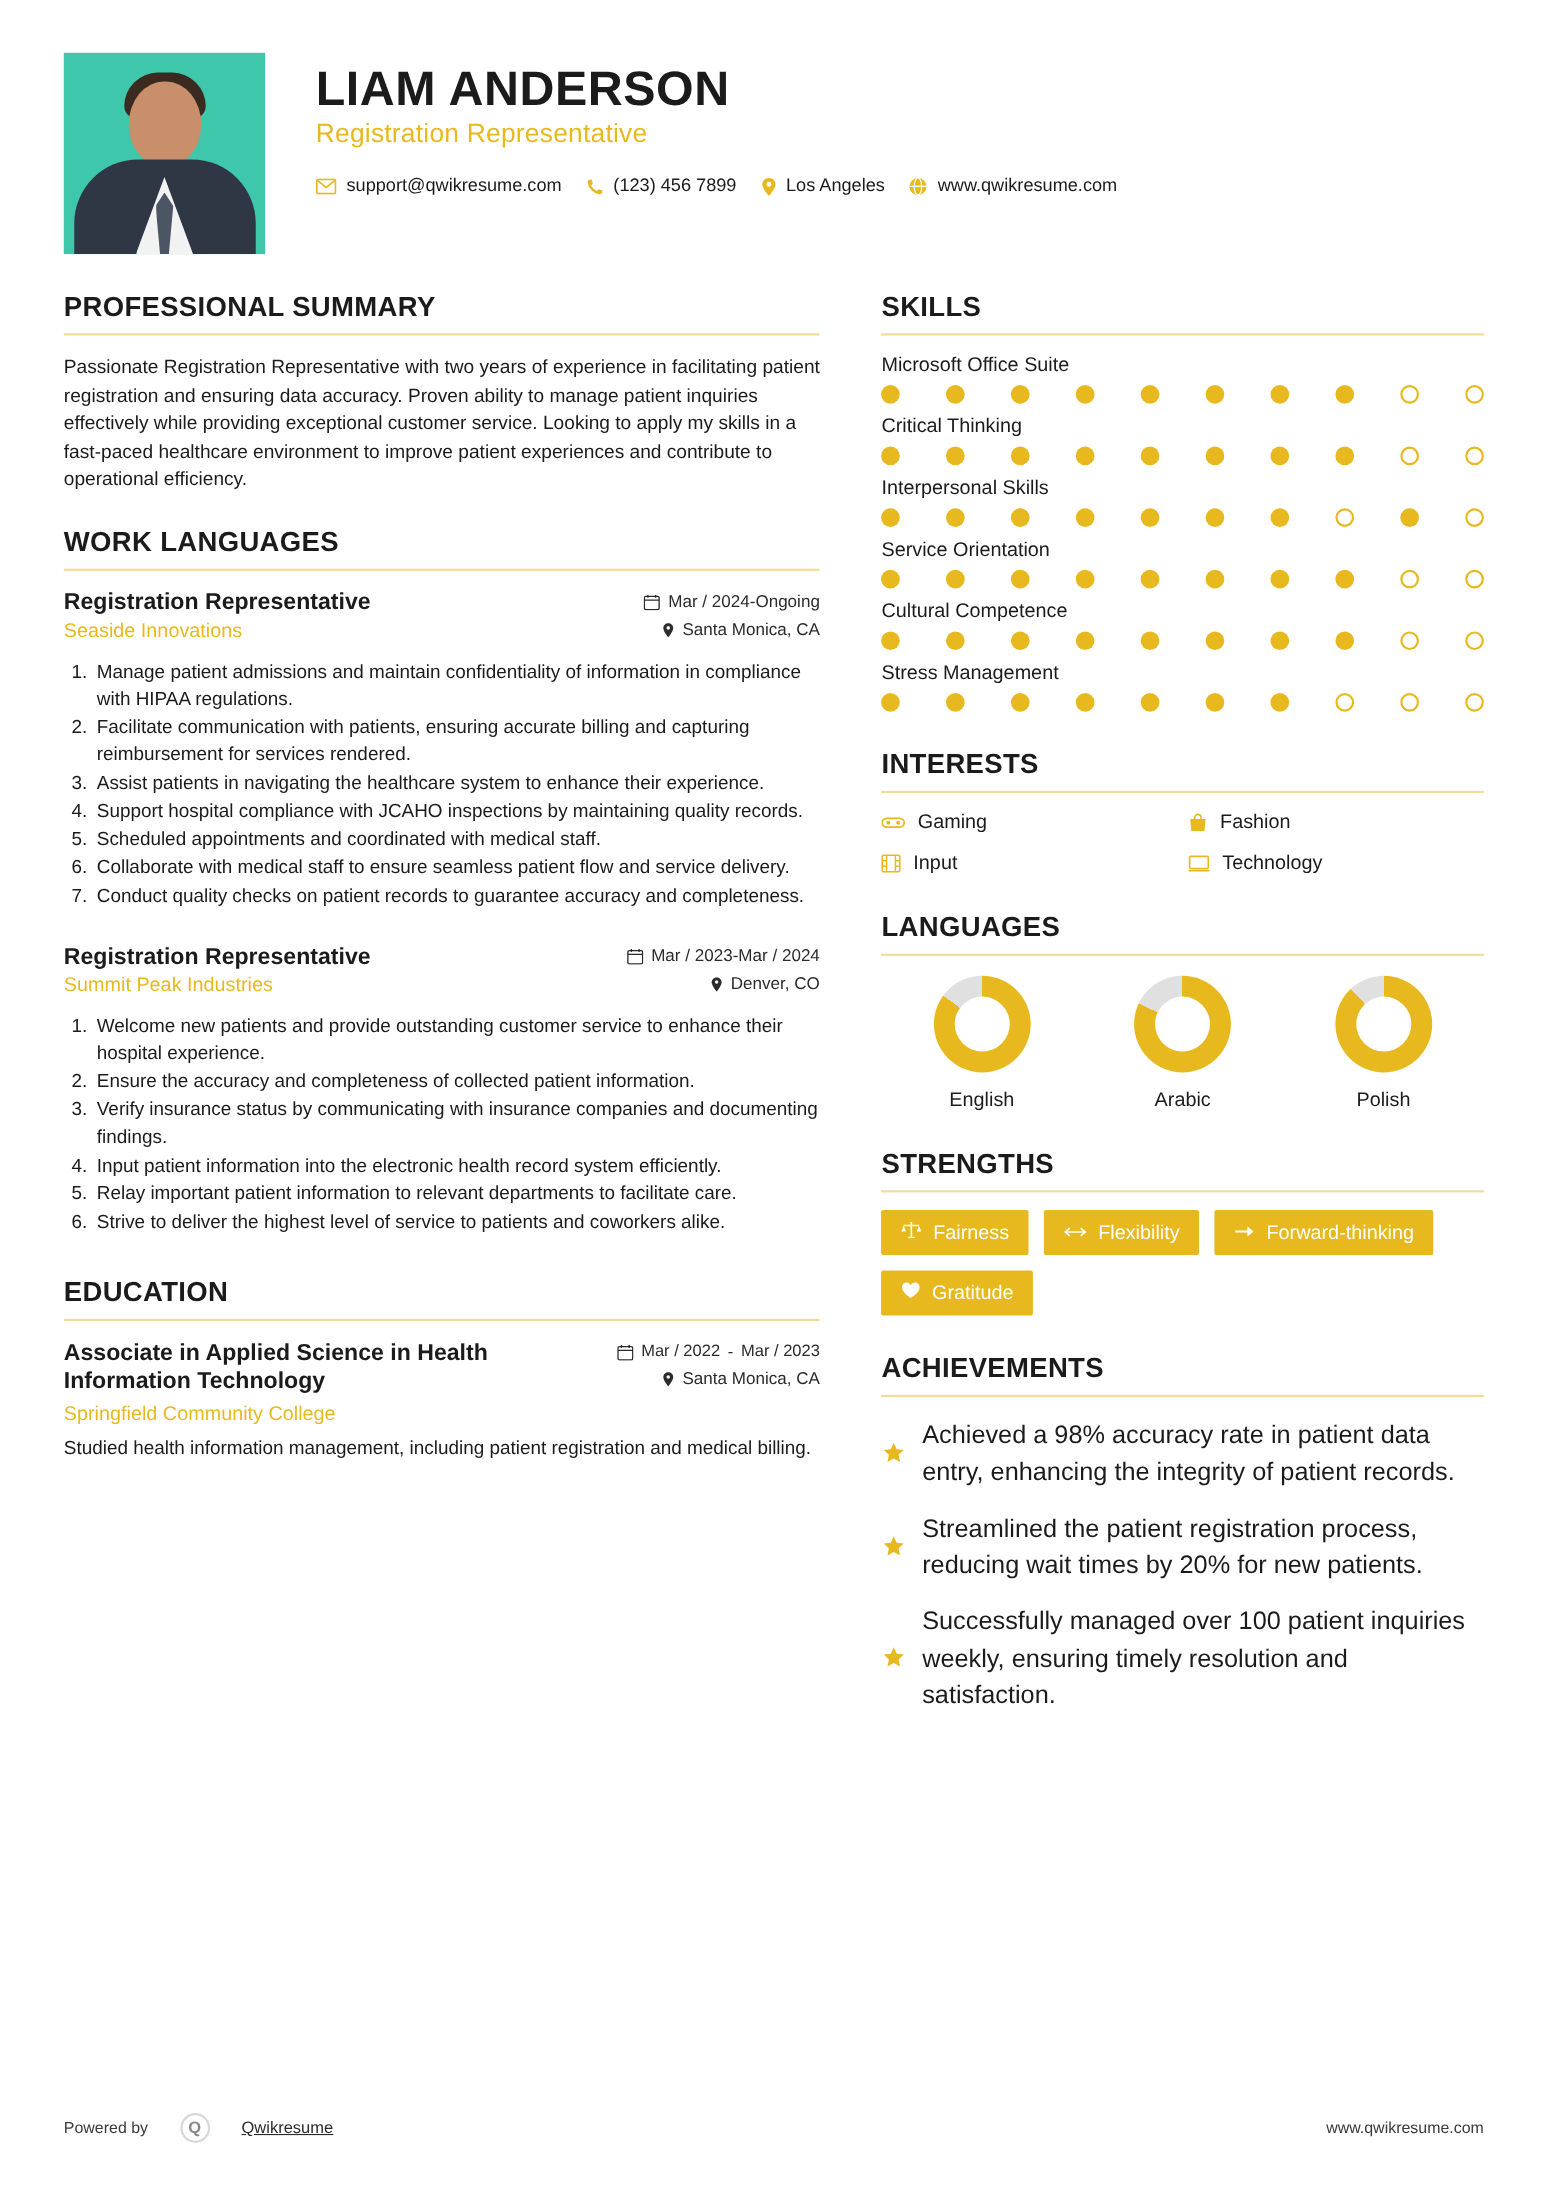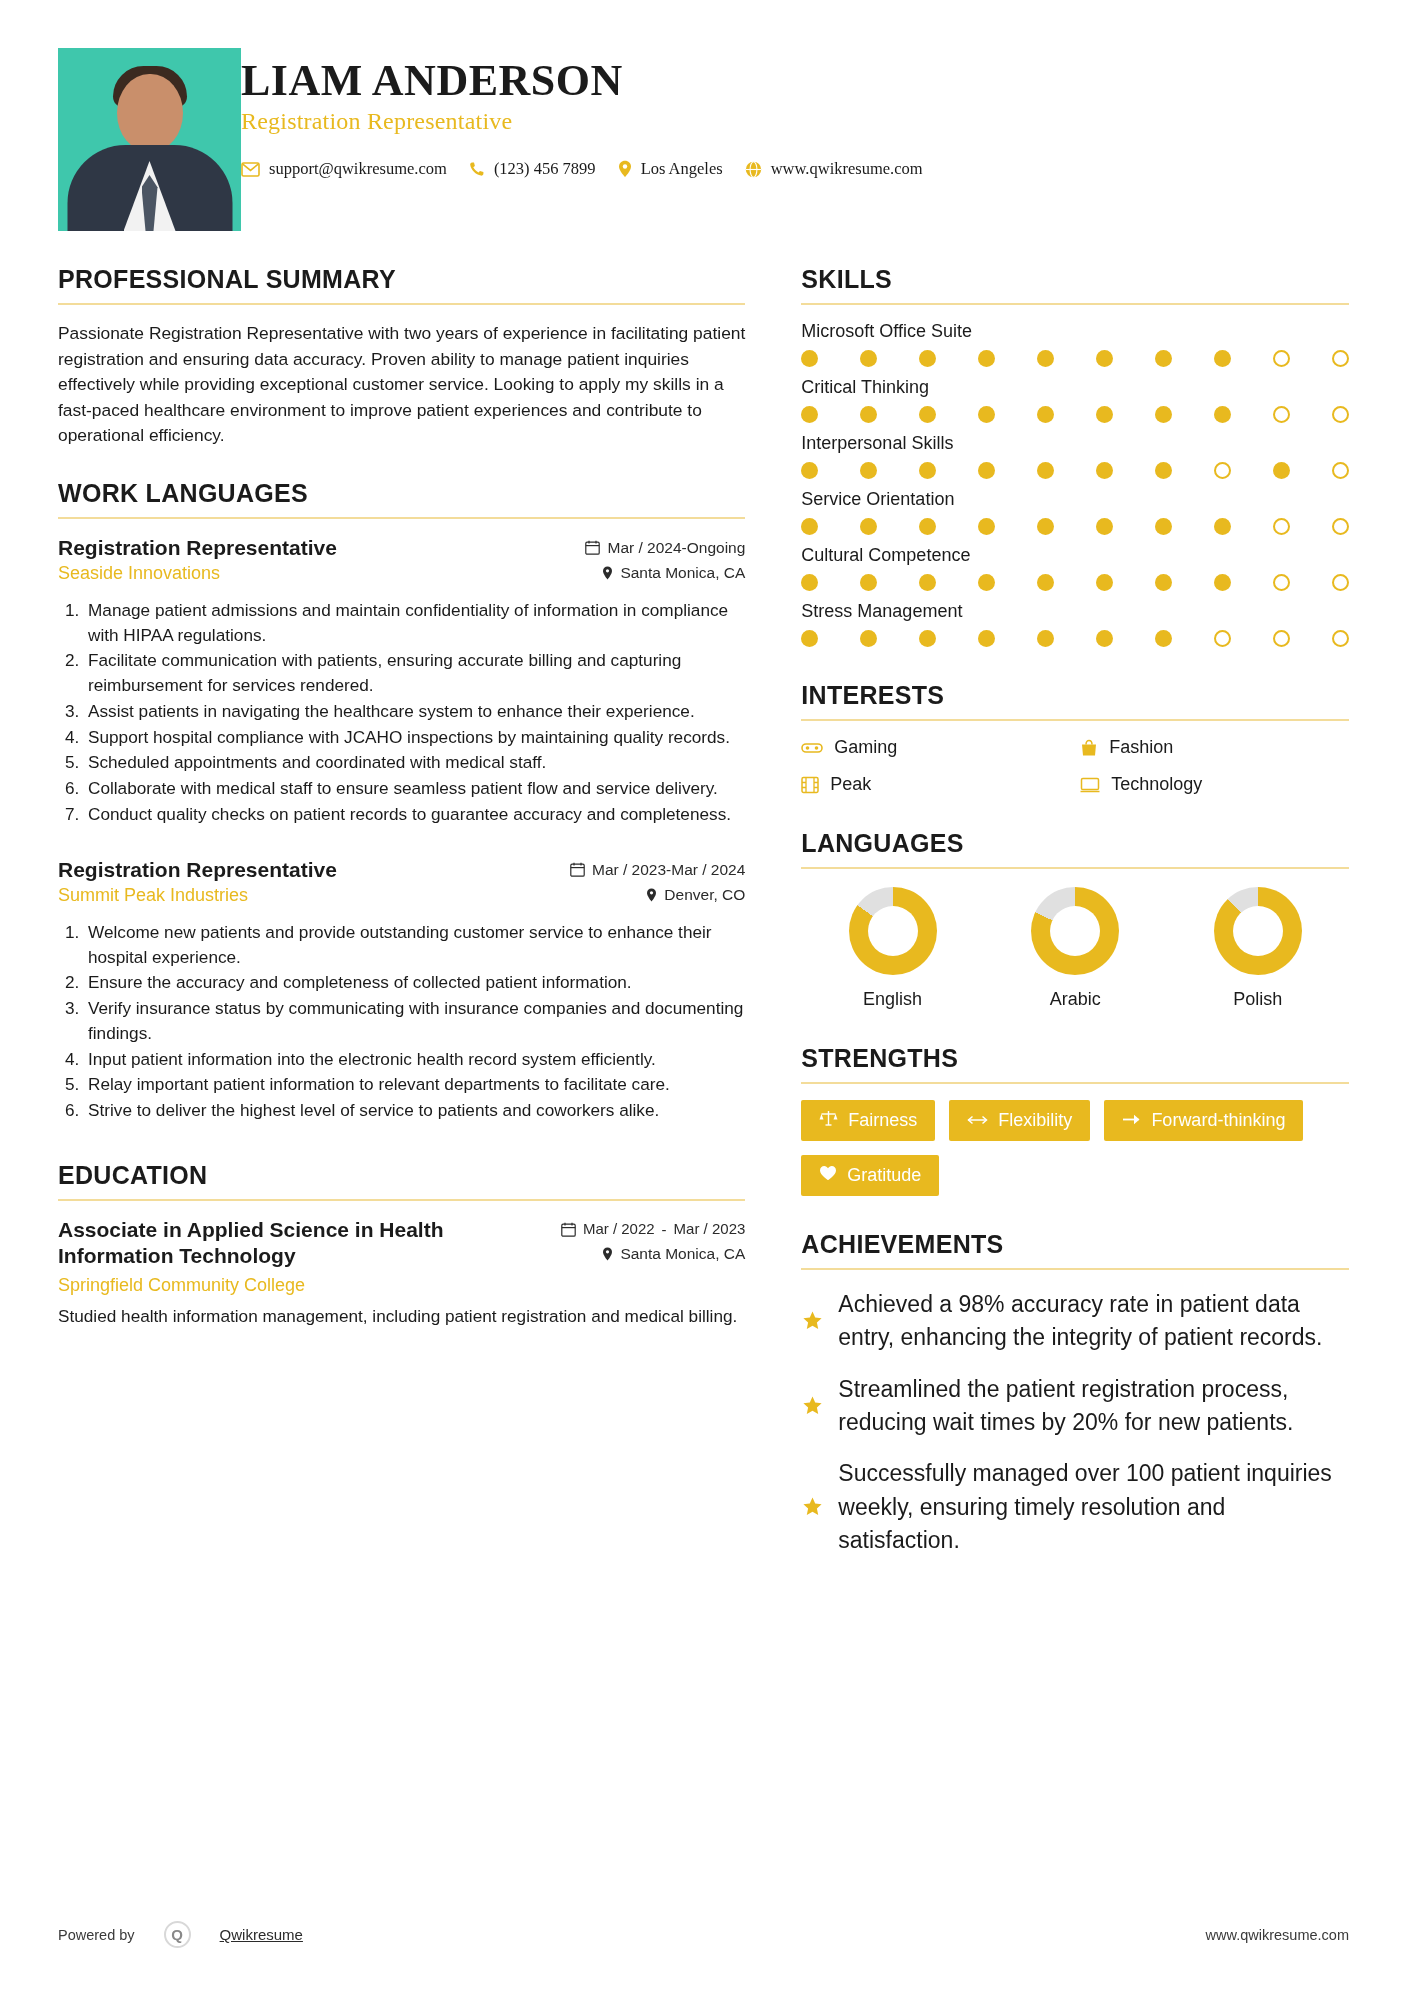--- a/index.html
+++ b/index.html
@@ -67,23 +67,23 @@
   }
   .photo .tie {
     position: absolute;
     left: 50%; bottom: 0;
     transform: translateX(-50%);
     width: 16px; height: 56px;
     background: #4b5563;
     clip-path: polygon(50% 0, 100% 22%, 75% 100%, 25% 100%, 0 22%);
   }
   .header-text {
+    padding-left: 46px;
     padding-top: 10px;
     flex: 1;
-    font-family: Liberation Serif, serif;
   }
   .name {
     font-size: 44px;
     font-weight: 700;
     letter-spacing: 0.5px;
     color: #1b1b1b;
     line-height: 1.05;
   }
   .role {
     font-size: 24px;
@@ -569,21 +569,21 @@
             <span>Fashion</span>
           </div>
           <div class="interest">
             <span class="ic">
               <svg width="18" height="18" viewBox="0 0 18 18">
                   <rect x="1" y="1.5" width="16" height="15" rx="1.4" fill="none" stroke="#e8b91f" stroke-width="1.5"></rect>
                   <path d="M5 1.5 V16.5 M13 1.5 V16.5" stroke="#e8b91f" stroke-width="1.3"></path>
                   <path d="M1 6.5 H5 M1 11.5 H5 M13 6.5 H17 M13 11.5 H17" stroke="#e8b91f" stroke-width="1.3"></path>
                 </svg>
             </span>
-            <span>Peak</span>
+            <span>Input</span>
           </div>
           <div class="interest">
             <span class="ic">
               <svg width="20" height="16" viewBox="0 0 20 16">
                   <rect x="1.5" y="1.5" width="17" height="11" rx="1.3" fill="none" stroke="#e8b91f" stroke-width="1.5"></rect>
                   <path d="M0.5 14.5 H19.5" stroke="#e8b91f" stroke-width="1.5"></path>
                 </svg>
             </span>
             <span>Technology</span>
           </div>

